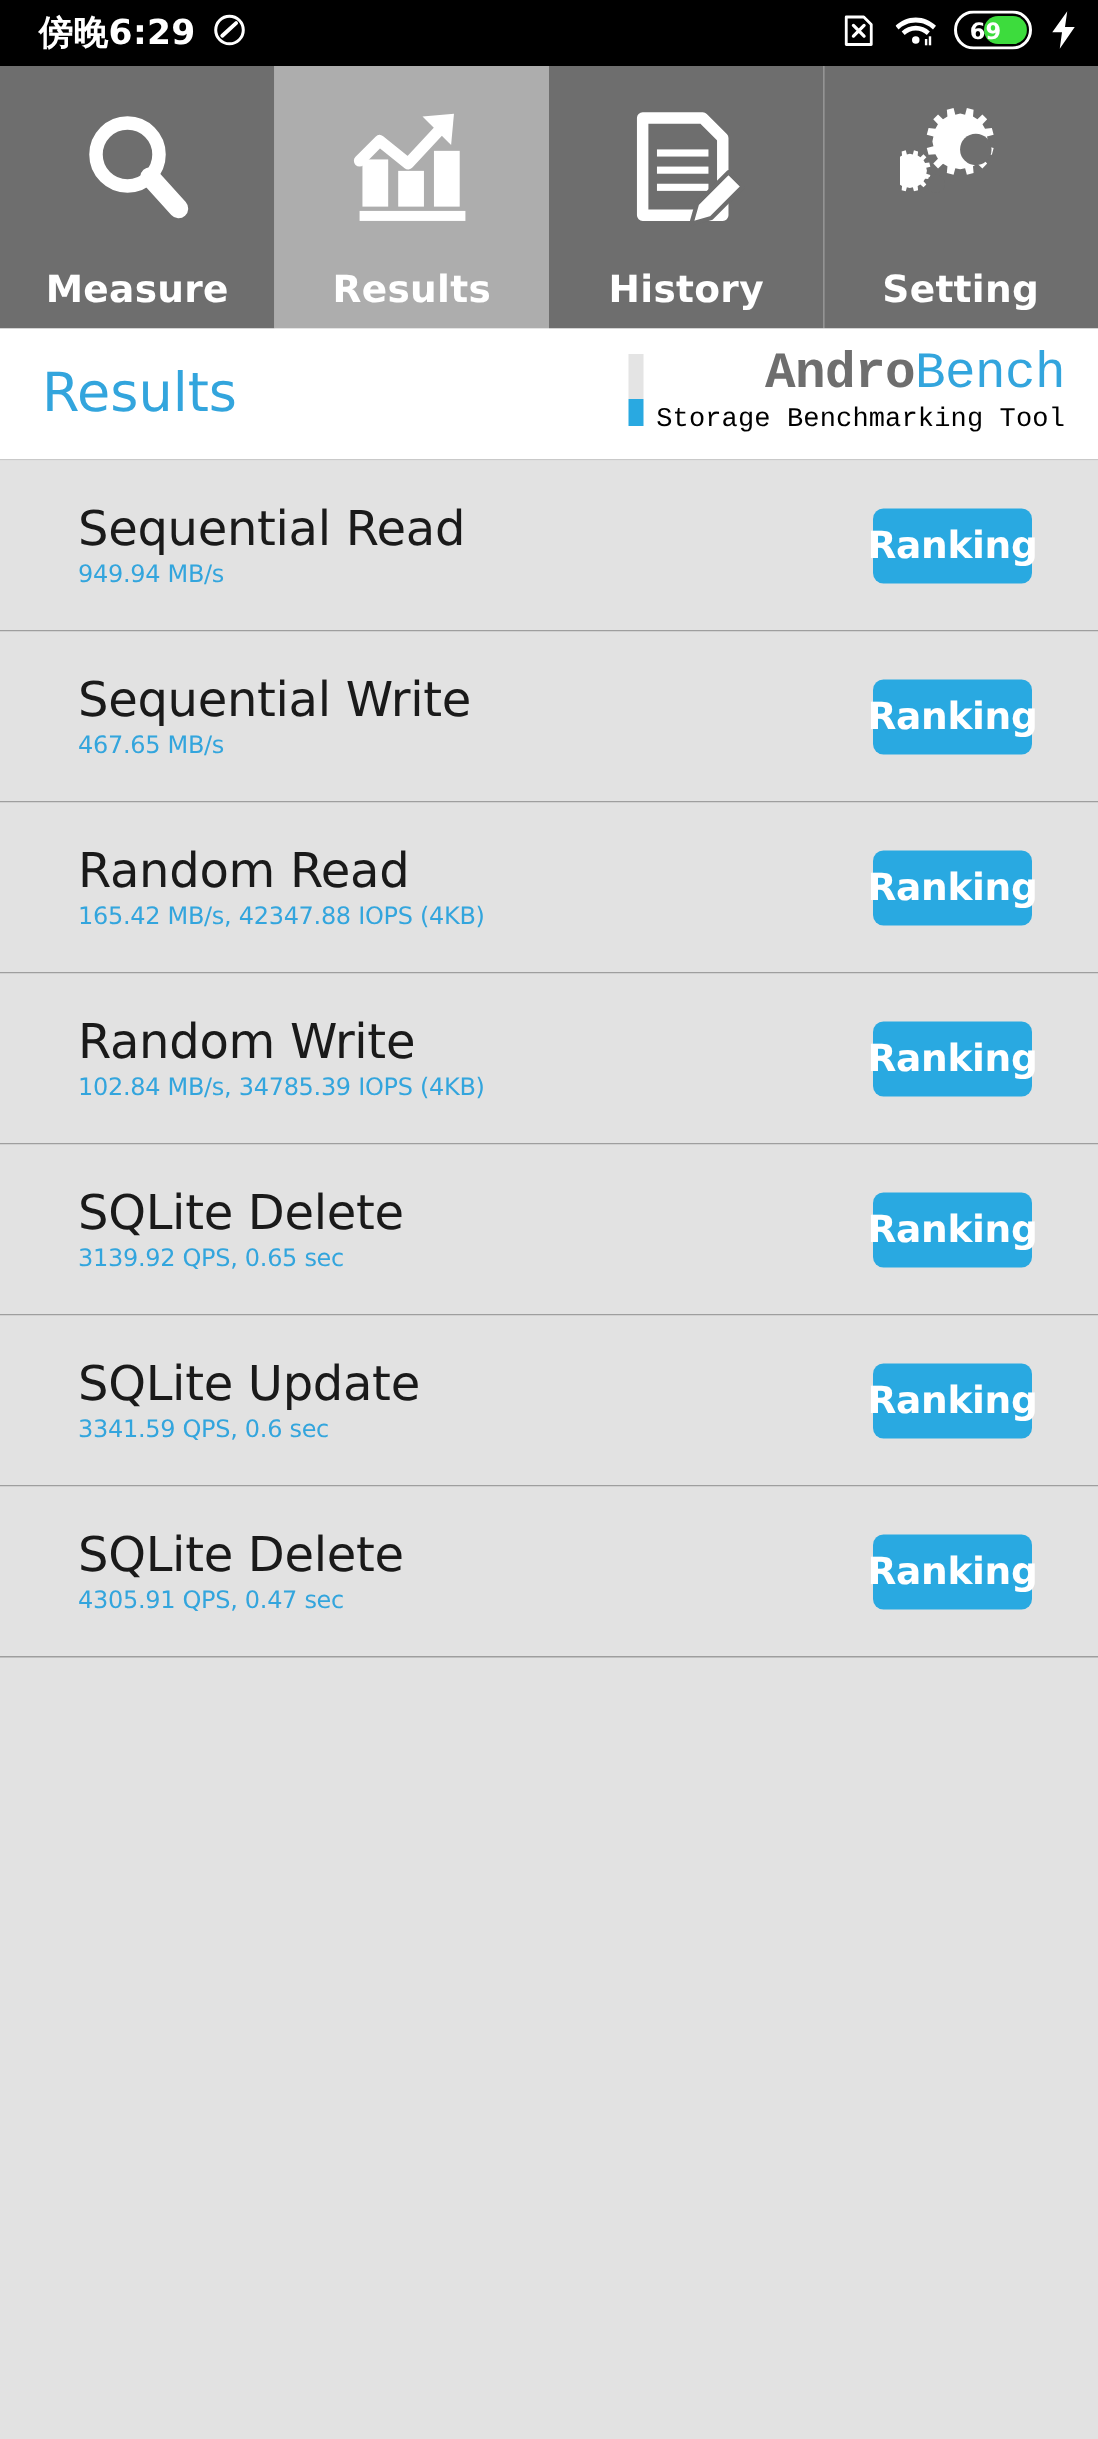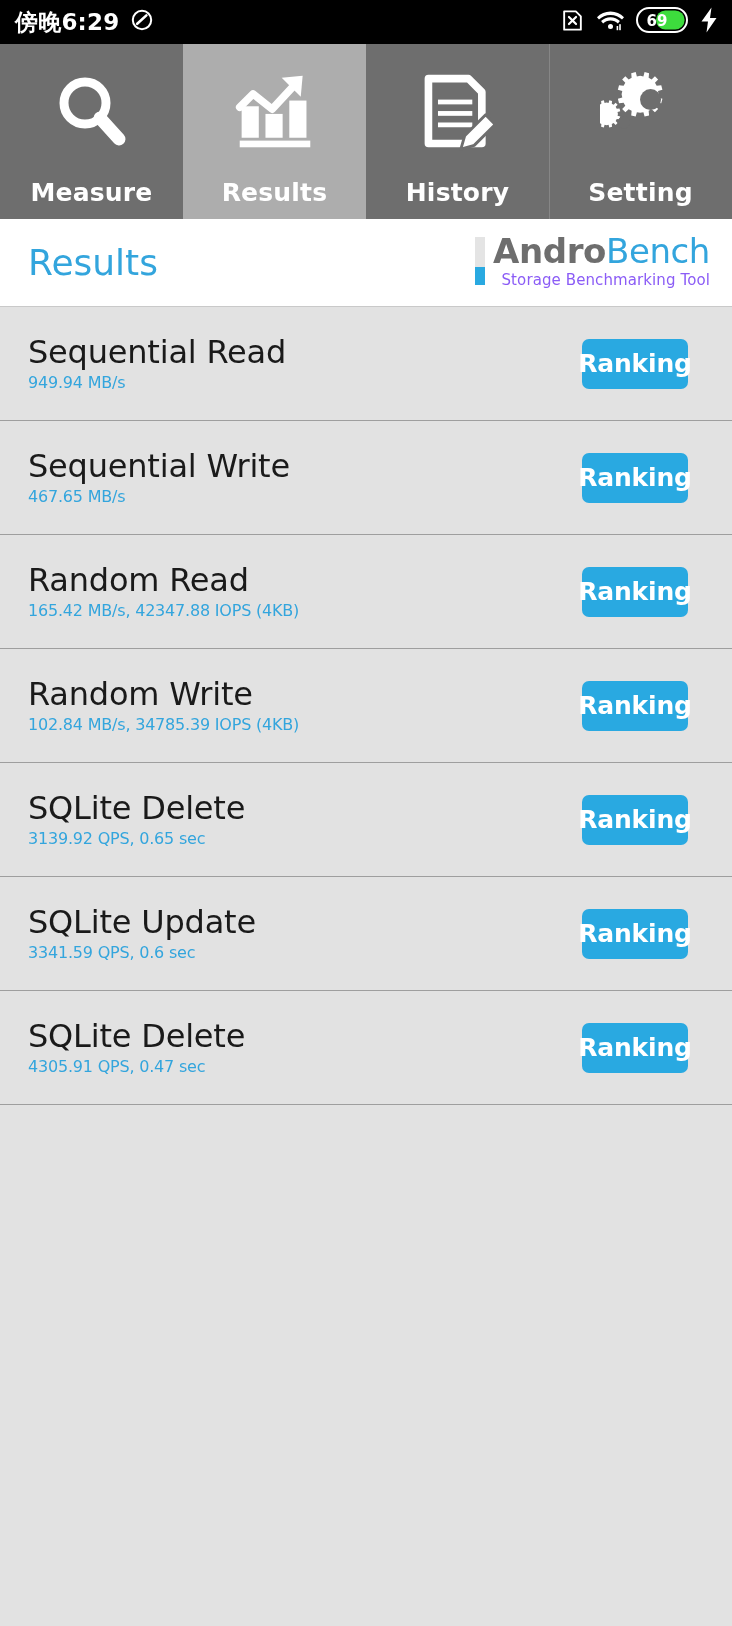--- a/index.html
+++ b/index.html
@@ -8,21 +8,21 @@
     background:#e2e2e2;
     font-family:"DejaVu Sans", sans-serif;
     overflow:hidden;
   }
   #screen { width:732px; height:1626px; position:relative; background:#e2e2e2; }
 
   
   .statusbar{
     height:44px; background:#000; color:#fff;
     display:flex; align-items:center; justify-content:space-between;
-    padding:0 14px 0 15px;
+    padding:0 14px 0 26px;
   }
   .sb-left{ display:flex; align-items:center; gap:11px; }
   .sb-time{ font-size:23px; font-weight:600; letter-spacing:.2px; line-height:1; }
   .sb-right{ display:flex; align-items:flex-end; gap:12px; }
 
   
   .tabbar{ display:flex; height:175px; width:100%; }
   .tab{
     flex:1 1 25%; background:#6e6e6e; position:relative;
     display:flex; flex-direction:column; align-items:center;
@@ -45,36 +45,36 @@
     height:88px; background:#ffffff; position:relative;
     display:flex; align-items:center; justify-content:space-between;
     padding:0 22px 0 28px;
     border-bottom:1px solid #c9c9c9;
   }
   .header-title{ color:#33a5dd; font-size:36px; font-weight:400; line-height:1; }
   .logo-wrap{ display:flex; align-items:flex-start; gap:8px; padding-bottom:2px; }
   .logo-bar{ width:10px; height:48px; display:flex; flex-direction:column; margin-top:3px; }
   .logo-bar .top{ flex:1 1 62%; background:#e4e4e4; }
   .logo-bar .bot{ flex:1 1 38%; background:#29a9e1; }
-  .logo-text{ display:flex; flex-direction:column; align-items:flex-end; }
+  .logo-text{ display:flex; flex-direction:column; align-items:flex-end;font-family:Liberation Mono, monospace; }
   .logo-main{ font-size:34px; font-weight:700; line-height:1.0; letter-spacing:-.4px; }
   .logo-main .andro{ color:#6e6e6e; }
   .logo-main .bench{ color:#33a5dd; font-weight:400; }
-  .logo-sub{ font-size:15px; color:#8b5cf6; margin-top:3px; letter-spacing:.1px; }
+  .logo-sub{ font-size:18px; color:#000000; margin-top:3px; letter-spacing:.1px; }
 
   
   .list{ background:#e2e2e2; }
   .row{
     height:114px; position:relative;
     display:flex; align-items:center; justify-content:space-between;
     padding:0 44px 0 28px;
     border-bottom:1px solid #9e9e9e;
     background:#e2e2e2;
   }
-  .row-texts{ display:flex; flex-direction:column; justify-content:center; gap:4px; }
+  .row-texts{ display:flex; flex-direction:column; justify-content:center; gap:4px;margin-left:24px; }
   .row-title{ font-size:32px; color:#1a1a1a; font-weight:400; line-height:1.1; letter-spacing:-.2px; }
   .row-value{ font-size:16px; color:#33a5dd; font-weight:400; line-height:1.1; letter-spacing:-.2px; }
   .rank-btn{
     background:#29a9e1; color:#ffffff; border:none;
     width:106px; height:50px; border-radius:7px;
     font-size:25px; font-weight:700; cursor:pointer;
     font-family:"DejaVu Sans", sans-serif;
     display:flex; align-items:center; justify-content:center;
     letter-spacing:-.2px;
   }

